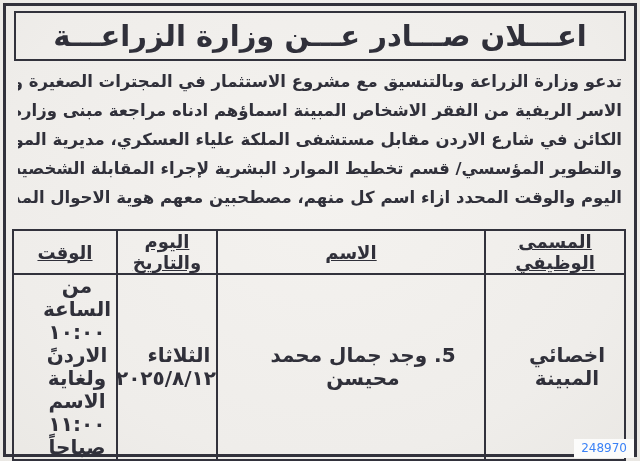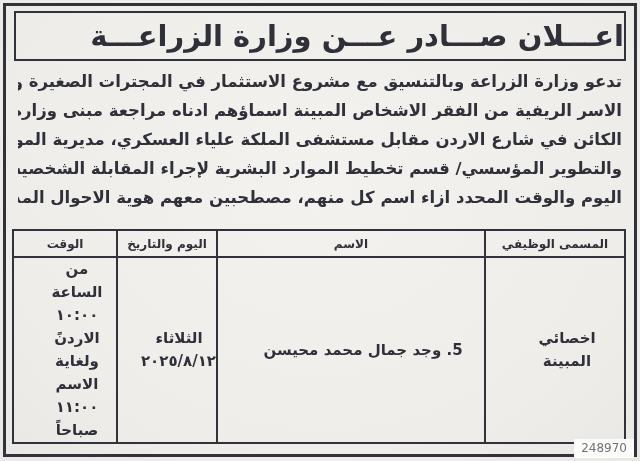--- a/index.html
+++ b/index.html
@@ -20,20 +20,21 @@
     position: absolute;
     top: 3px; left: 3px; right: 3px; bottom: 4px;
     border: 3px solid #32323c;
   }
   .title-box {
     margin: 5px 8px 0 8px;
     height: 50px;
     border: 2px solid #32323c;
     display: flex;
     align-items: center;
+    justify-content: center;
   }
   .title-box h1 {
     font-size: 29px;
     font-weight: bold;
     letter-spacing: 0.5px;
     white-space: nowrap;
   }
   .body-text {
     margin: 6px 12px 0 12px;
     font-size: 16.5px;
@@ -62,45 +63,46 @@
   table.interview col.c-name { width: 268px; }
   table.interview col.c-date { width: 100px; }
   table.interview col.c-time { width: 104px; }
   table.interview th, table.interview td {
     border: 2px solid #32323c;
     text-align: center;
     vertical-align: middle;
     font-weight: bold;
   }
   table.interview th {
-    height: 27px;
-    font-size: 12px;
+    height: 40px;
+    font-size: 18px;
+    text-decoration: underline;
   }
   table.interview td {
     height: 106px;
-    font-size: 15px;
+    font-size: 20px;
     line-height: 23px;
     padding-left: 24px;
   }
   .signature {
     position: absolute;
     left: 16px;
     bottom: 7px;
     font-size: 23px;
     font-weight: bold;
     white-space: nowrap;
   }
   .ref-number {
     position: absolute;
     right: 6px;
     bottom: 3px;
     background: #fcfcfb;
     padding: 2px 7px 3px 7px;
     font-size: 12px;
-    color: #737373;
+    color: #3b82f6;
     direction: ltr;
     z-index: 2;
   }
 </style>
 </head>
 <body>
 
 <div class="page">
   <div class="frame">
 

